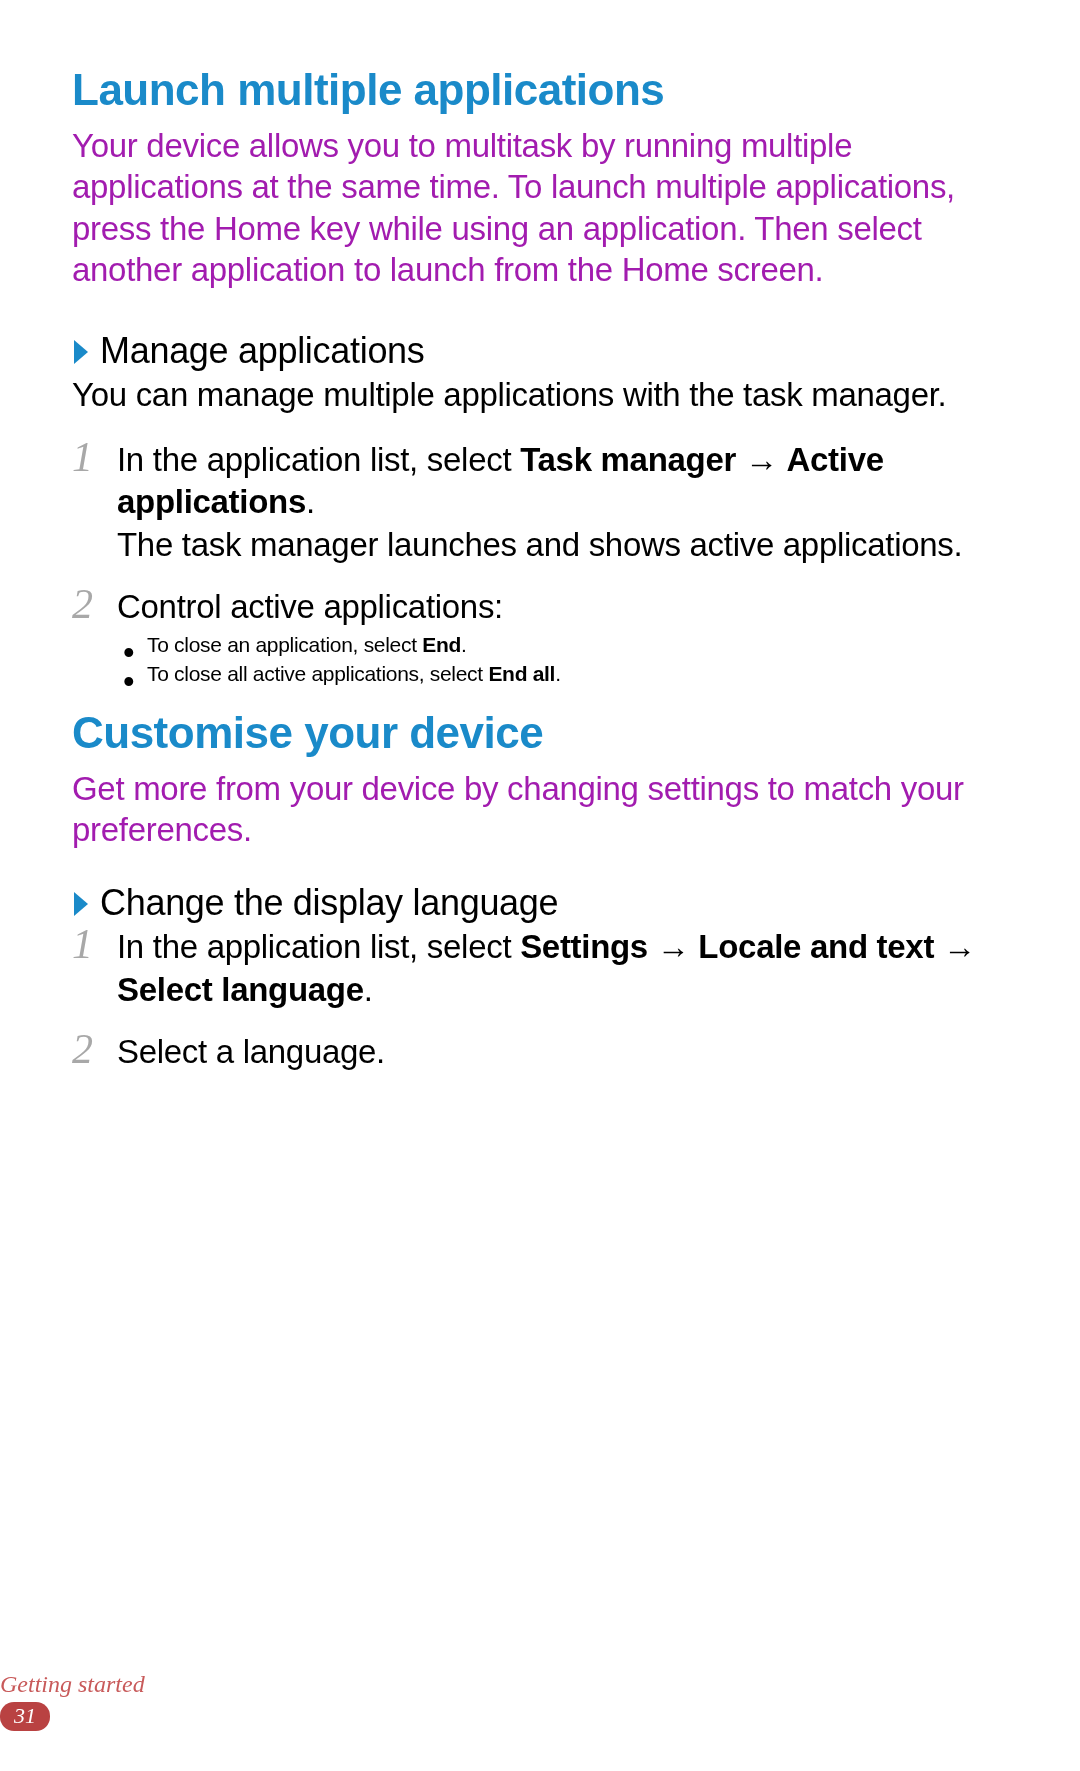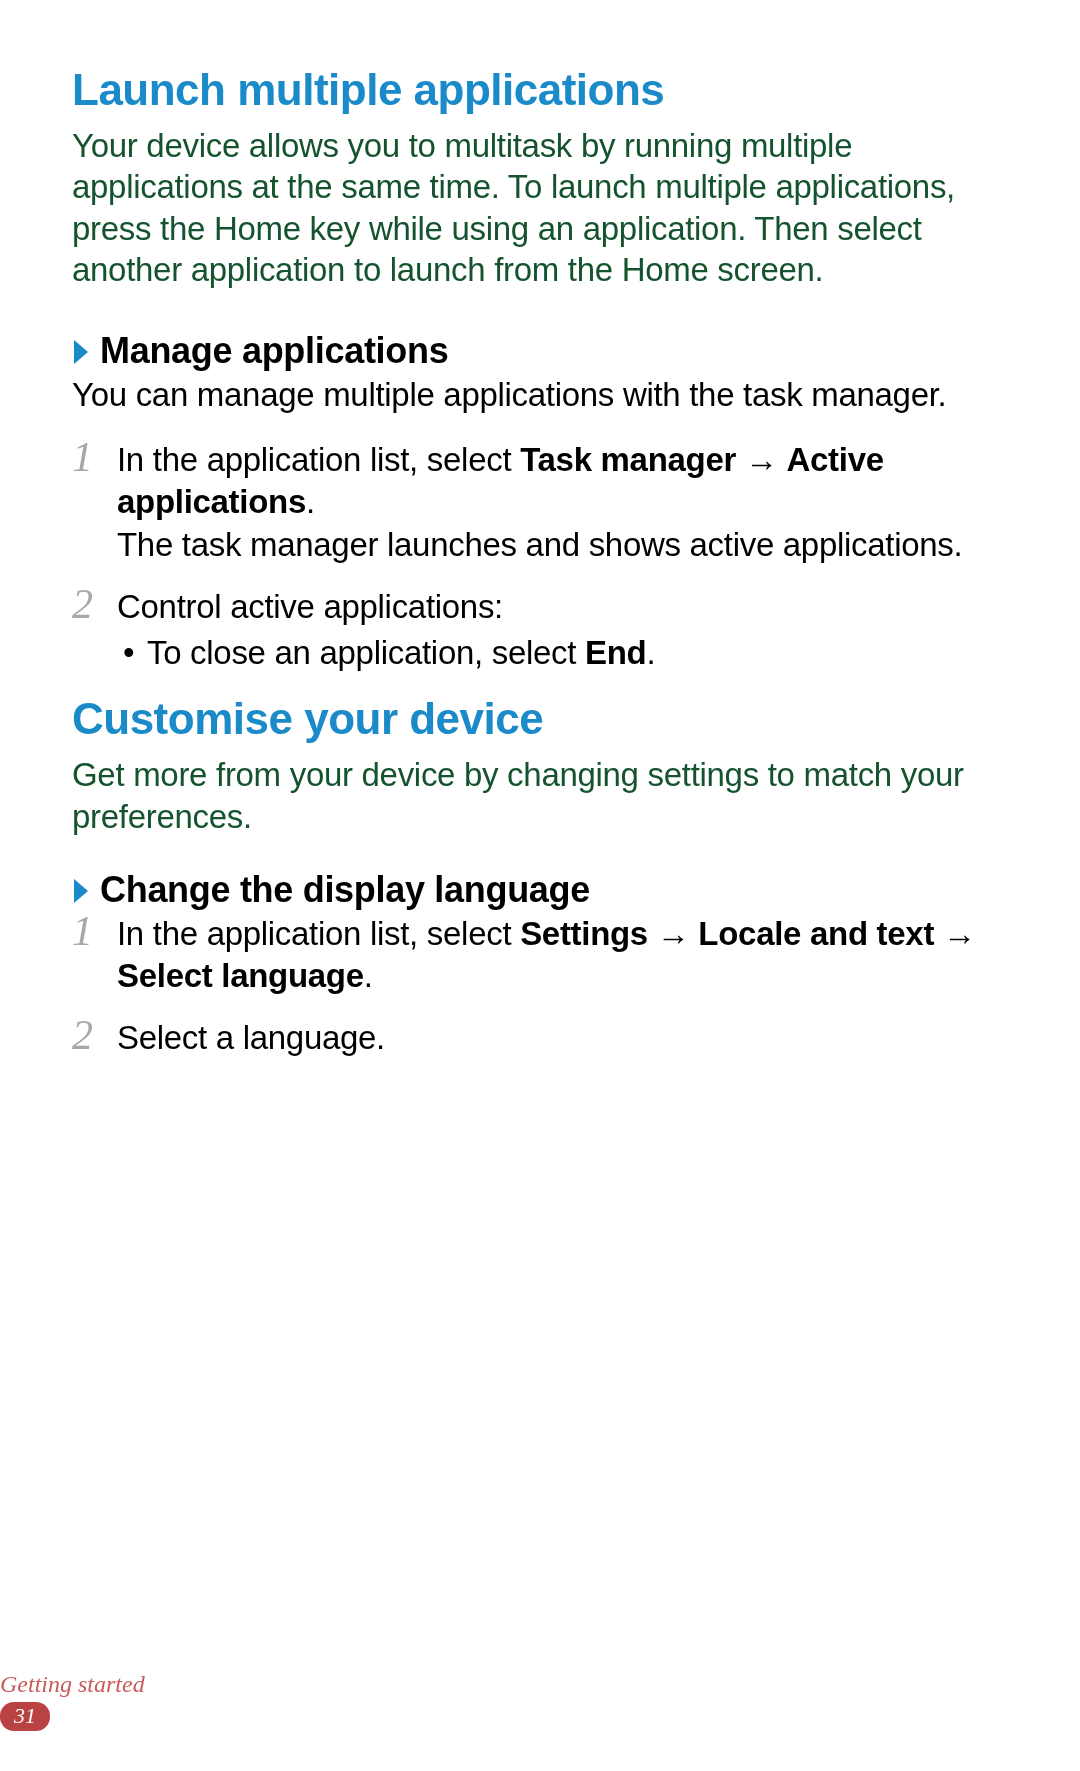--- a/index.html
+++ b/index.html
@@ -19,42 +19,42 @@
     .heading-primary {
       color: #1a8ac9;
       font-size: 44px;
       font-weight: 700;
       margin-bottom: 10px;
       letter-spacing: -0.5px;
     }
     .body-text {
       font-size: 33px;
       line-height: 1.25;
-      color: #14532d;
+      color: #a21caf;
       margin-bottom: 40px;
       letter-spacing: -0.3px;
     }
     .subheading-row {
       display: flex;
       align-items: center;
       margin-bottom: 2px;
     }
     .chevron {
       display: inline-block;
       margin-right: 8px;
       margin-top: 2px;
     }
     .chevron svg {
       width: 20px;
       height: 28px;
       display: block;
     }
     .subheading {
       font-size: 36px;
-      font-weight: 700;
+      font-weight: 400;
       color: #000000;
       letter-spacing: -0.3px;
       text-align: right;
     }
     .sub-body {
       font-size: 33px;
       line-height: 1.25;
       margin-bottom: 24px;
       letter-spacing: -0.3px;
     }
@@ -83,21 +83,21 @@
     .bold {
       font-weight: 700;
     }
     .bullet-list {
       list-style: none;
       margin-top: 4px;
     }
     .bullet-item {
       position: relative;
       padding-left: 30px;
-      font-size: 33px;
+      font-size: 21px;
       line-height: 1.28;
       margin-bottom: 2px;
       letter-spacing: -0.3px;
     }
     .bullet-item::before {
       content: "•";
       position: absolute;
       left: 6px;
       top: 0;
       font-size: 33px;
@@ -155,20 +155,23 @@
     <br>
     <span>The task manager launches and shows active applications.</span>
   </li>
   <li class="step-item">
     <span class="step-number">2</span>
     <span>Control active applications:</span>
     <ul class="bullet-list">
       <li class="bullet-item">
         <span>To close an application, select </span><span class="bold">End</span><span>.</span>
       </li>
+      <li class="bullet-item">
+        <span>To close all active applications, select </span><span class="bold">End all</span><span>.</span>
+      </li>
     </ul>
   </li>
 </ol>
 
 <h1 class="heading-primary section-gap">Customise your device</h1>
 <p class="body-text" style="margin-bottom:32px;">Get more from your device by changing settings to match your preferences.</p>
 
 <div class="subheading-row">
   <span class="chevron">
     <svg viewBox="0 0 20 28">

